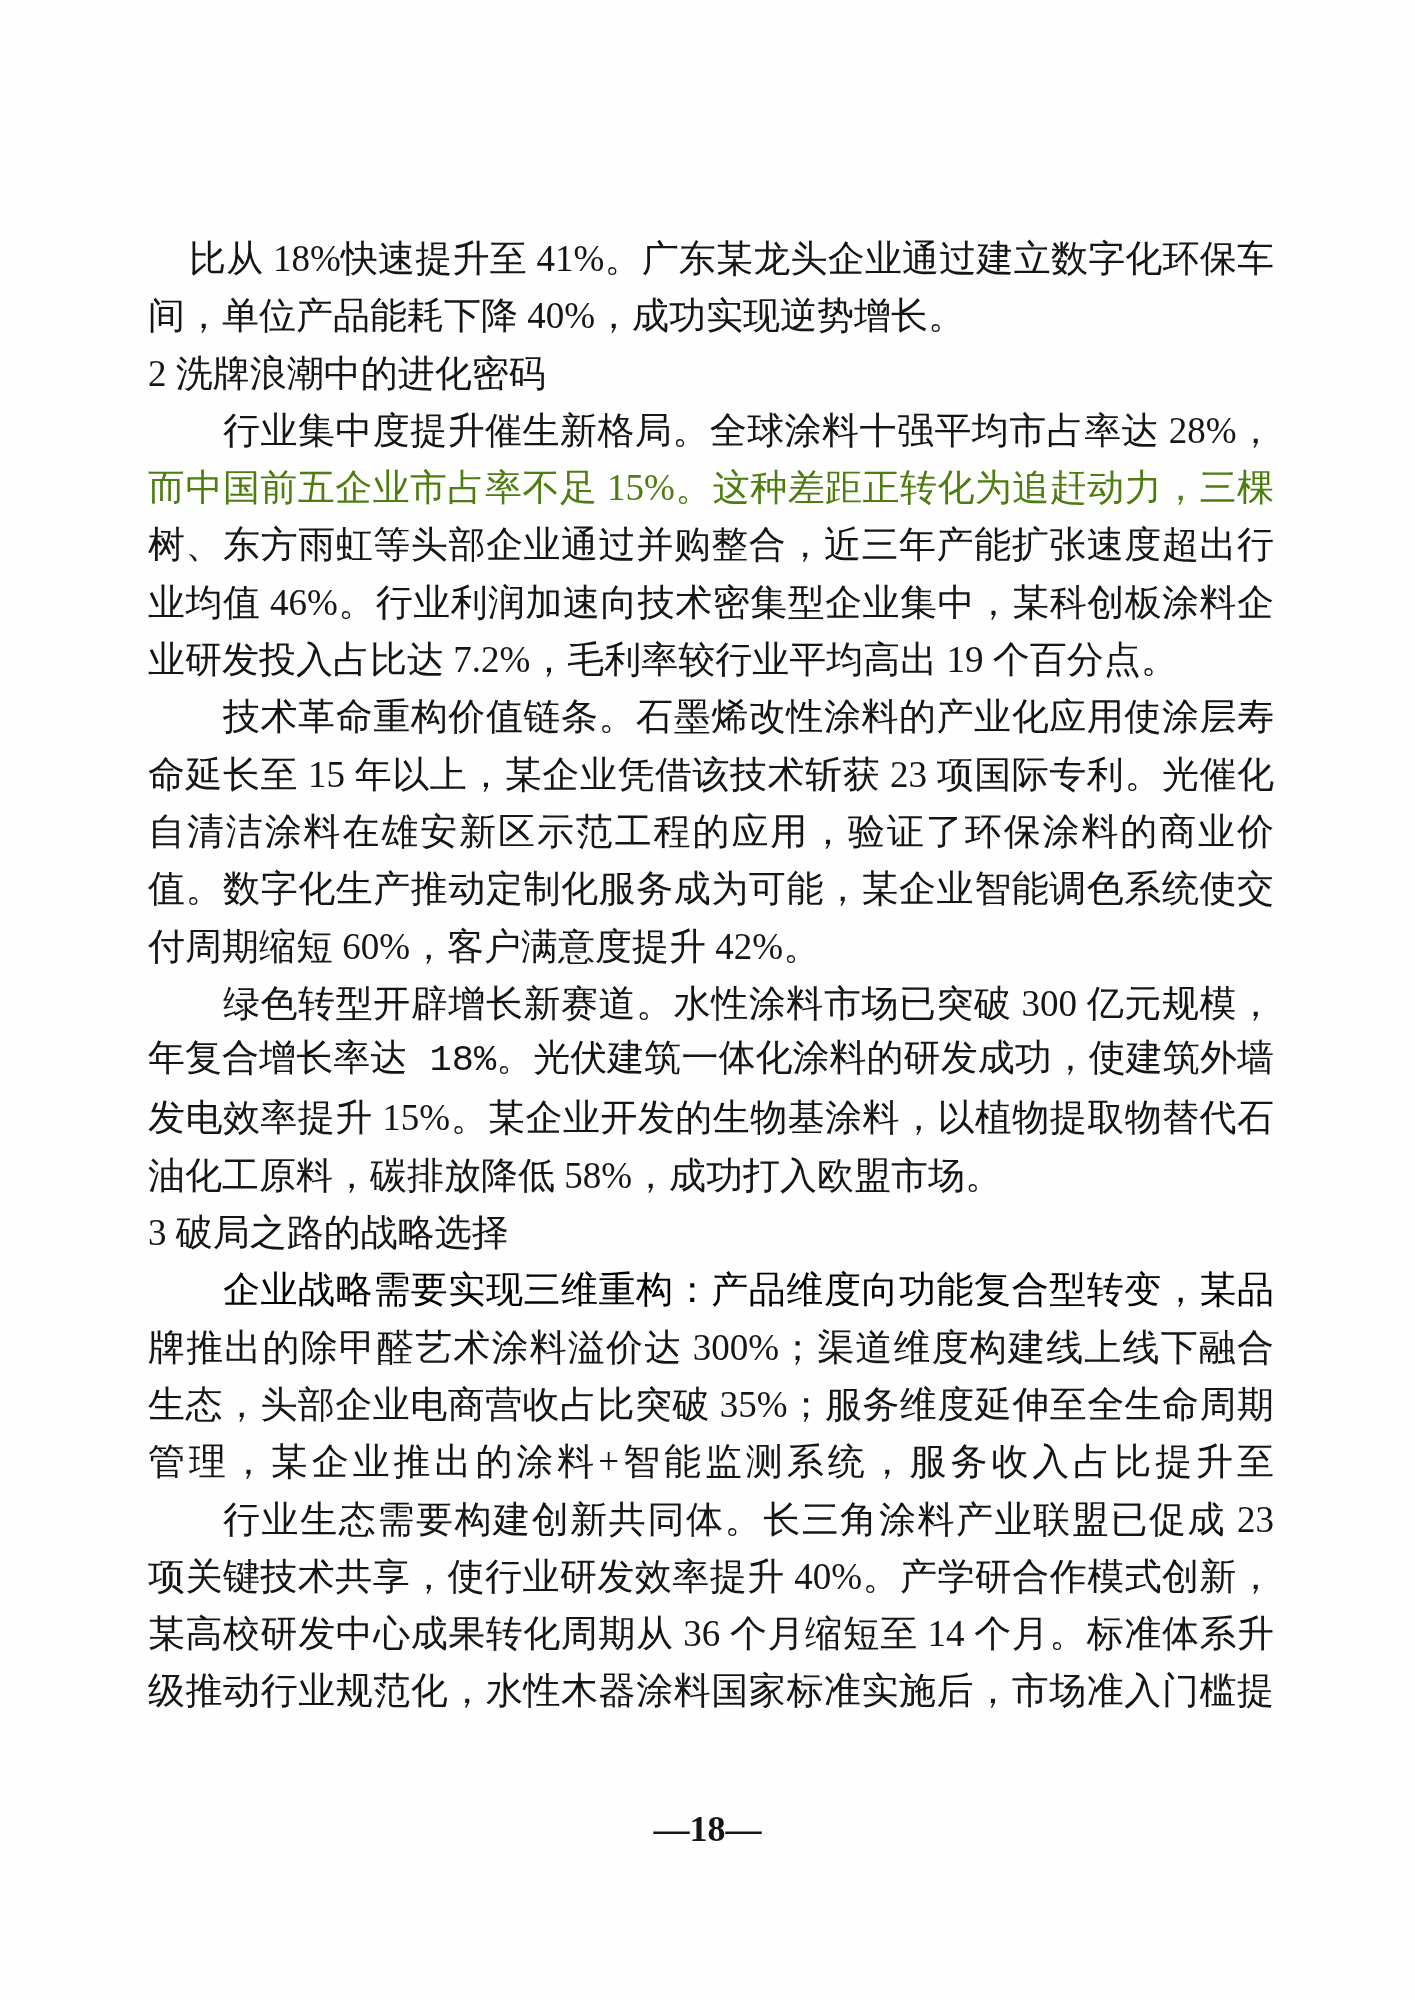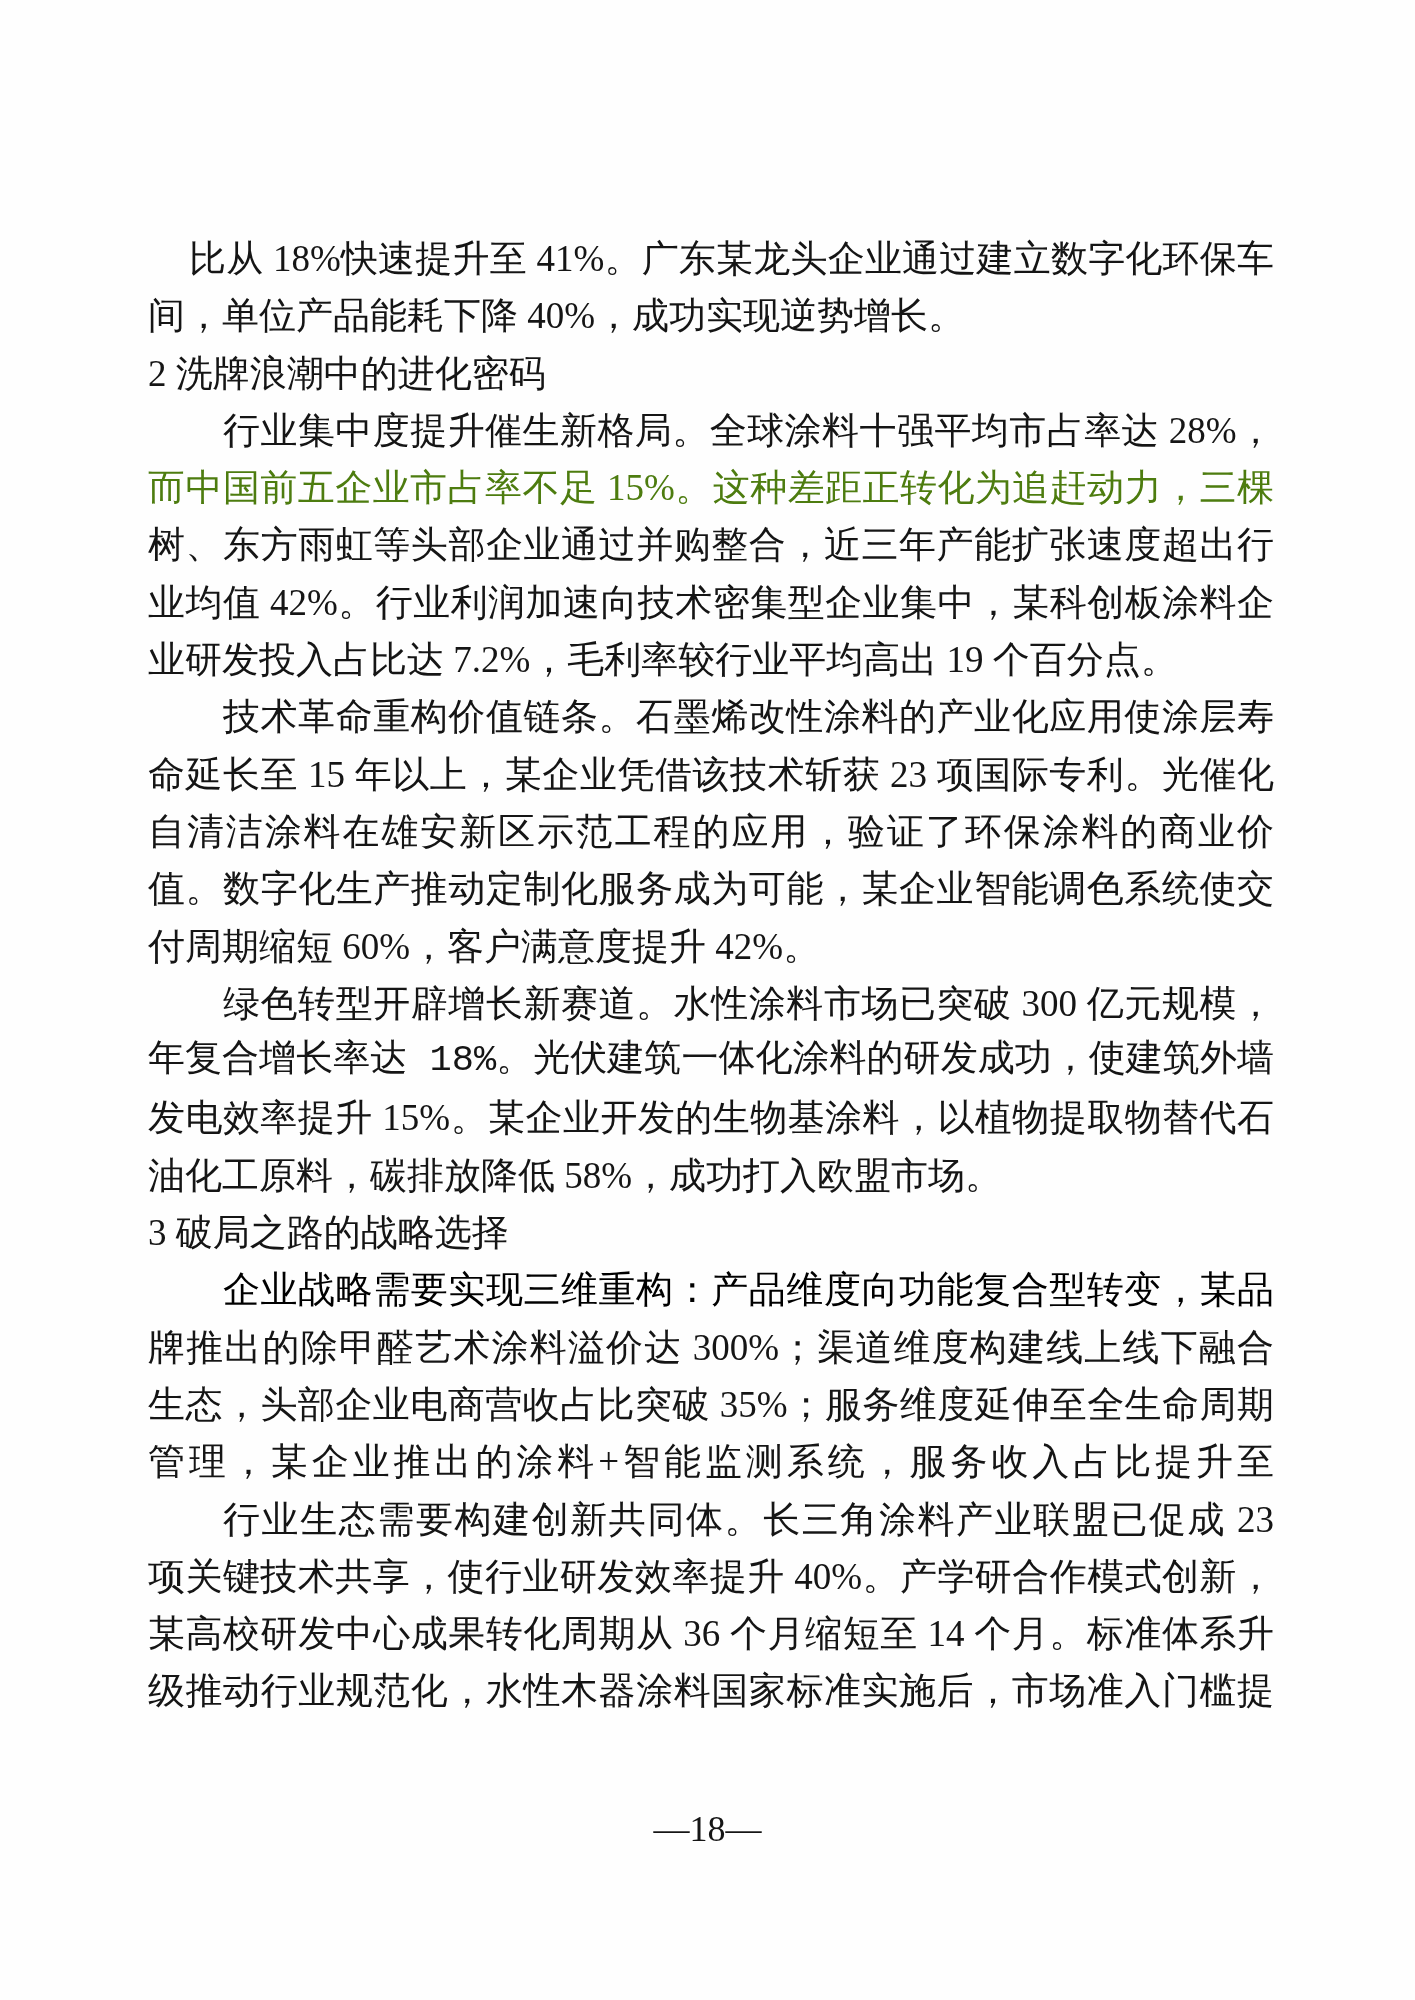--- a/index.html
+++ b/index.html
@@ -47,34 +47,35 @@
   }
   .footer {
     position: absolute;
     top: 1804px;
     left: 0;
     width: 100%;
     text-align: center;
     font-size: 36px;
     line-height: 50px;
     color: #151515;
+    font-weight: bold;
   }
 </style>
 </head>
 <body>
 
 <div class="sheet">
   <div class="text-block">
       <div class="line fill" style="color: rgb(21, 21, 21); margin-left: 41px;">比从 18%快速提升至 41%。广东某龙头企业通过建立数字化环保车</div>
       <div class="line" style="color: rgb(21, 21, 21);">间，单位产品能耗下降 40%，成功实现逆势增长。</div>
       <div class="line" style="color: rgb(21, 21, 21);">2 洗牌浪潮中的进化密码</div>
       <div class="line fill indent" style="color: rgb(21, 21, 21);">行业集中度提升催生新格局。全球涂料十强平均市占率达 28%，</div>
       <div class="line fill" style="color: #4d7c0f;">而中国前五企业市占率不足 15%。这种差距正转化为追赶动力，三棵</div>
       <div class="line fill" style="color: rgb(21, 21, 21);">树、东方雨虹等头部企业通过并购整合，近三年产能扩张速度超出行</div>
-      <div class="line fill" style="color: rgb(21, 21, 21);">业均值 42%。行业利润加速向技术密集型企业集中，某科创板涂料企</div>
+      <div class="line fill" style="color: rgb(21, 21, 21);">业均值 46%。行业利润加速向技术密集型企业集中，某科创板涂料企</div>
       <div class="line" style="color: rgb(21, 21, 21);">业研发投入占比达 7.2%，毛利率较行业平均高出 19 个百分点。</div>
       <div class="line fill indent" style="color: rgb(21, 21, 21);">技术革命重构价值链条。石墨烯改性涂料的产业化应用使涂层寿</div>
       <div class="line fill" style="color: rgb(21, 21, 21);">命延长至 15 年以上，某企业凭借该技术斩获 23 项国际专利。光催化</div>
       <div class="line fill" style="color: rgb(21, 21, 21);">自清洁涂料在雄安新区示范工程的应用，验证了环保涂料的商业价</div>
       <div class="line fill" style="color: rgb(21, 21, 21);">值。数字化生产推动定制化服务成为可能，某企业智能调色系统使交</div>
       <div class="line" style="color: rgb(21, 21, 21);">付周期缩短 60%，客户满意度提升 42%。</div>
       <div class="line fill indent" style="color: rgb(21, 21, 21);">绿色转型开辟增长新赛道。水性涂料市场已突破 300 亿元规模，</div>
       <div class="line fill" style="color: rgb(21, 21, 21); font-family: Liberation Mono, monospace;">年复合增长率达 18%。光伏建筑一体化涂料的研发成功，使建筑外墙</div>
       <div class="line fill" style="color: rgb(21, 21, 21);">发电效率提升 15%。某企业开发的生物基涂料，以植物提取物替代石</div>
       <div class="line" style="color: rgb(21, 21, 21);">油化工原料，碳排放降低 58%，成功打入欧盟市场。</div>

